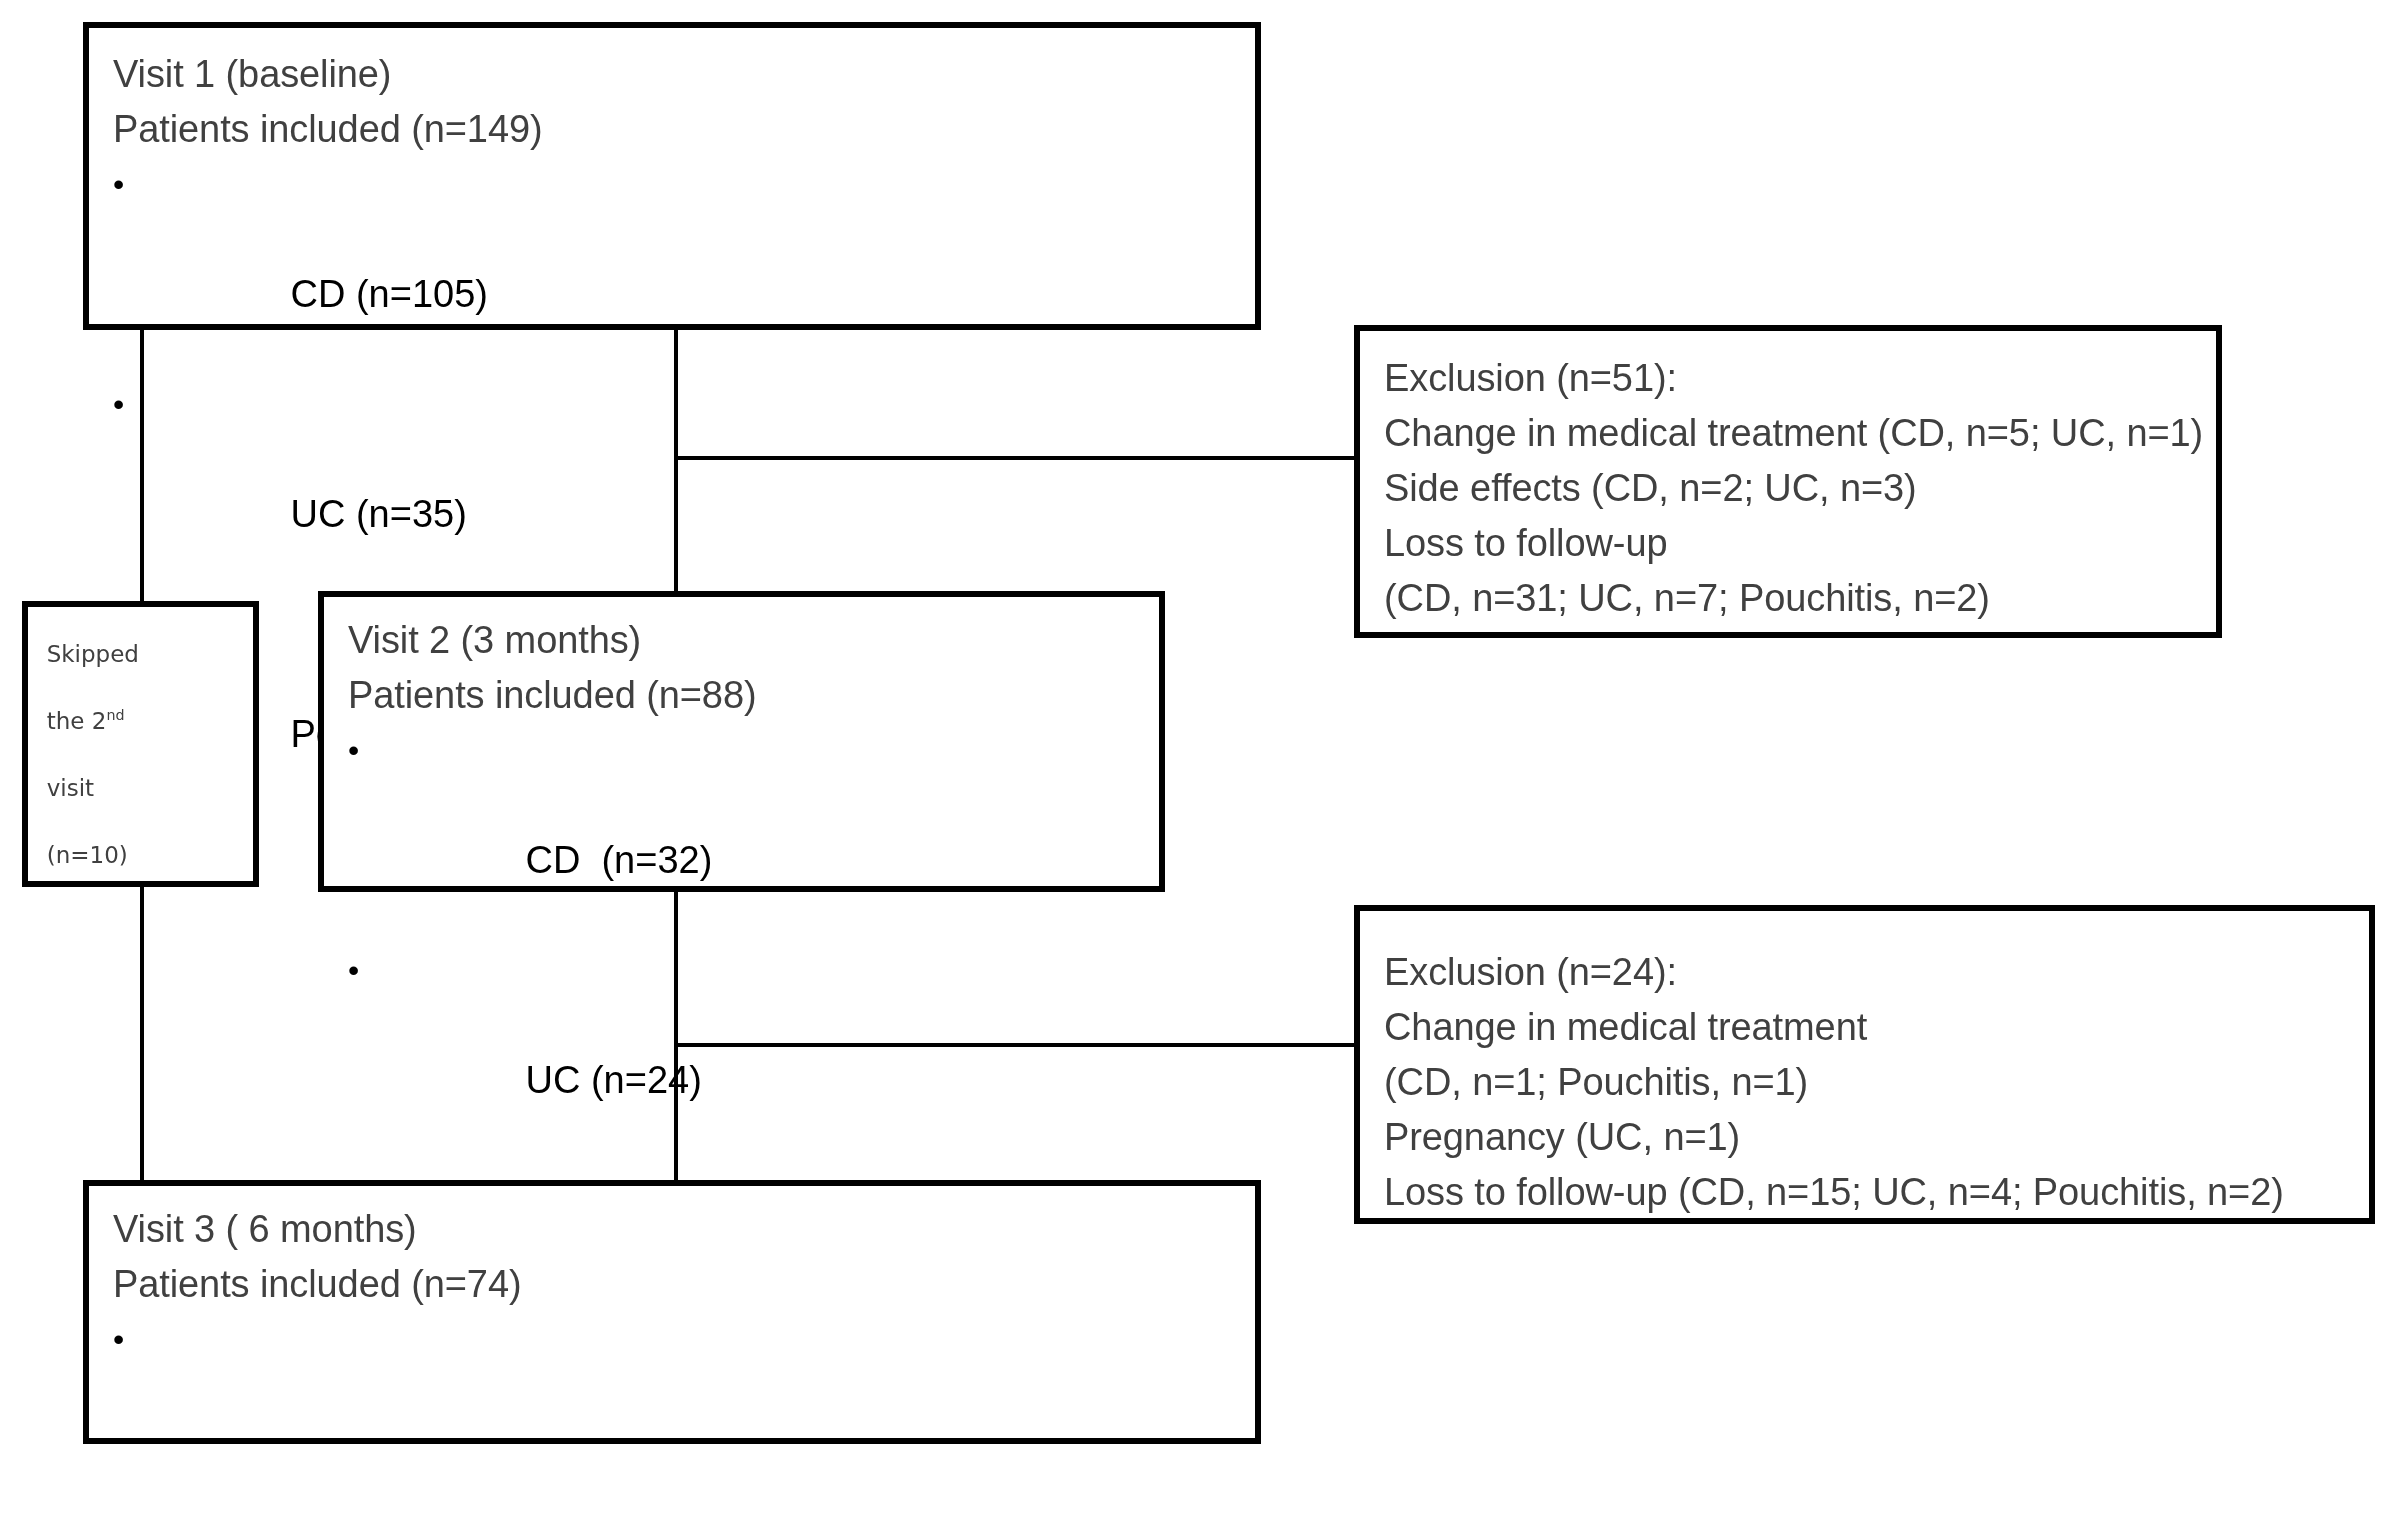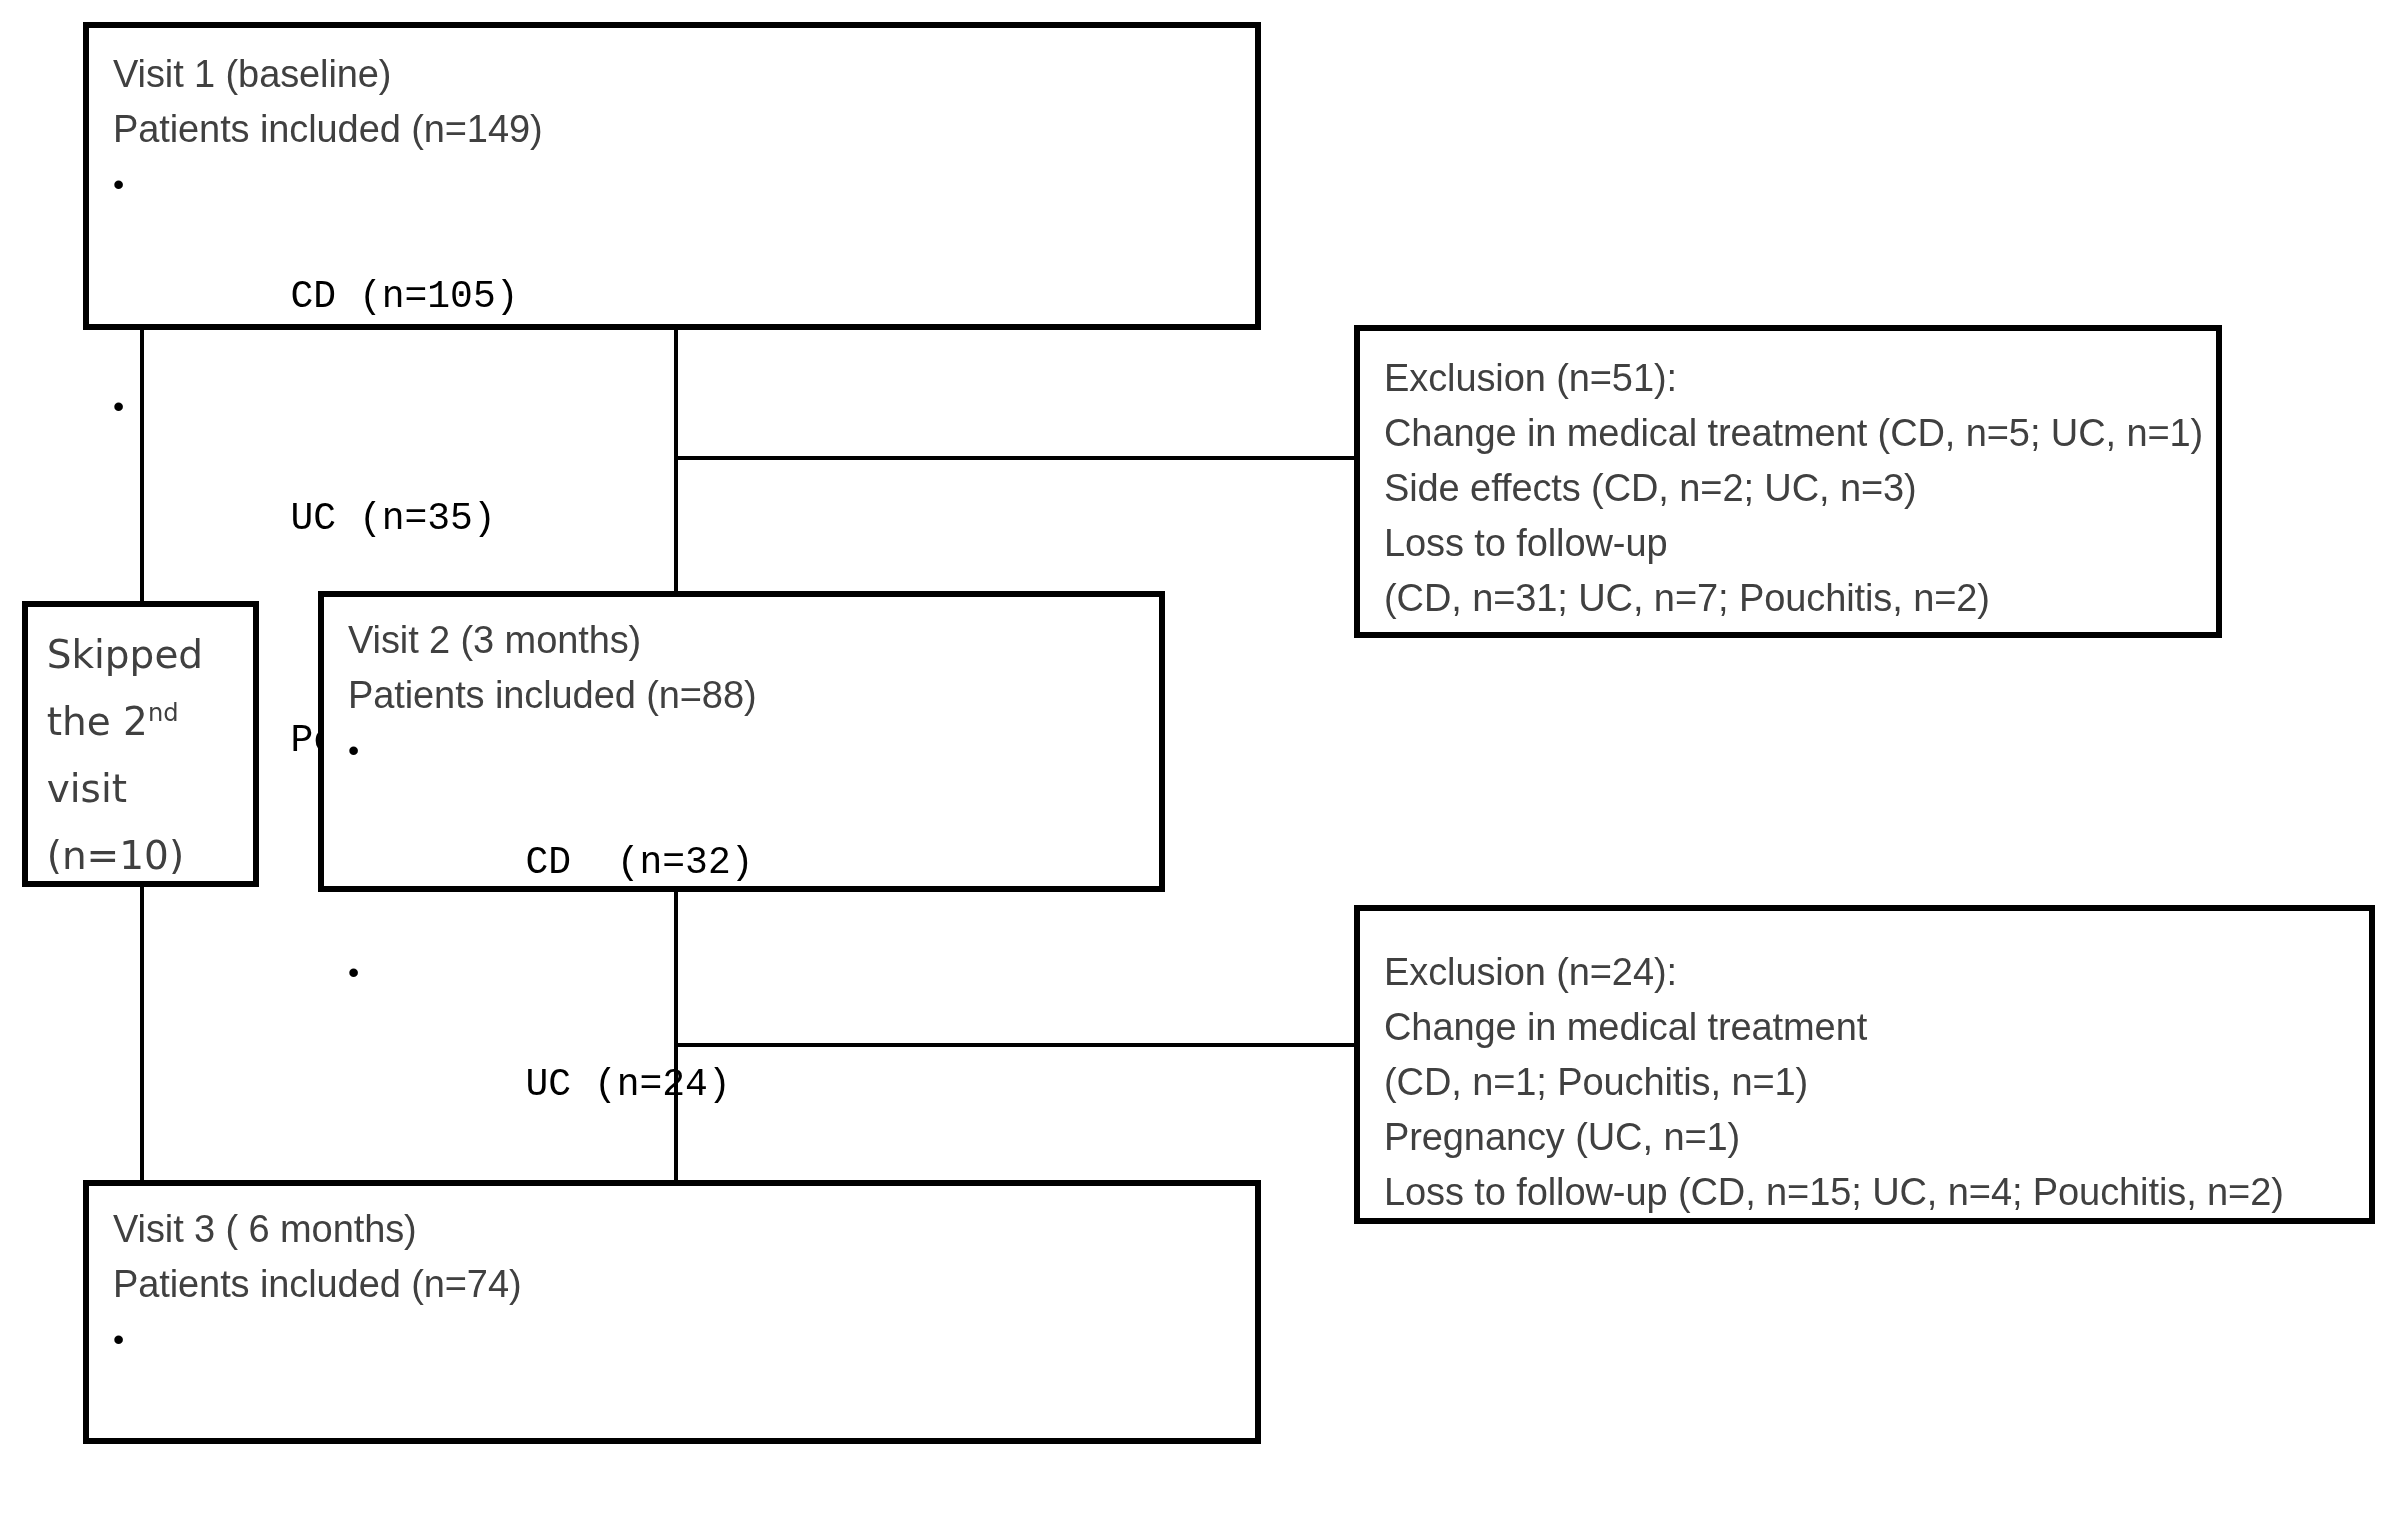--- a/index.html
+++ b/index.html
@@ -47,26 +47,25 @@
   .bullet-dot {
     position: absolute;
     left: 0;
     top: 0;
     font-size: 32px;
     line-height: 55px;
   }
   .bullet-text {
     display: inline-block;
     padding-left: 93px;
-    font-family: Liberation Mono, monospace;
   }
   
   .skipped .line {
     font-family: "DejaVu Sans", sans-serif;
-    font-size: 39px;
+    font-size: 23px;
     line-height: 67px;
     letter-spacing: 0px;
   }
   sup {
     font-size: 0.62em;
     vertical-align: super;
     line-height: 0;
   }
   
   .vline {

